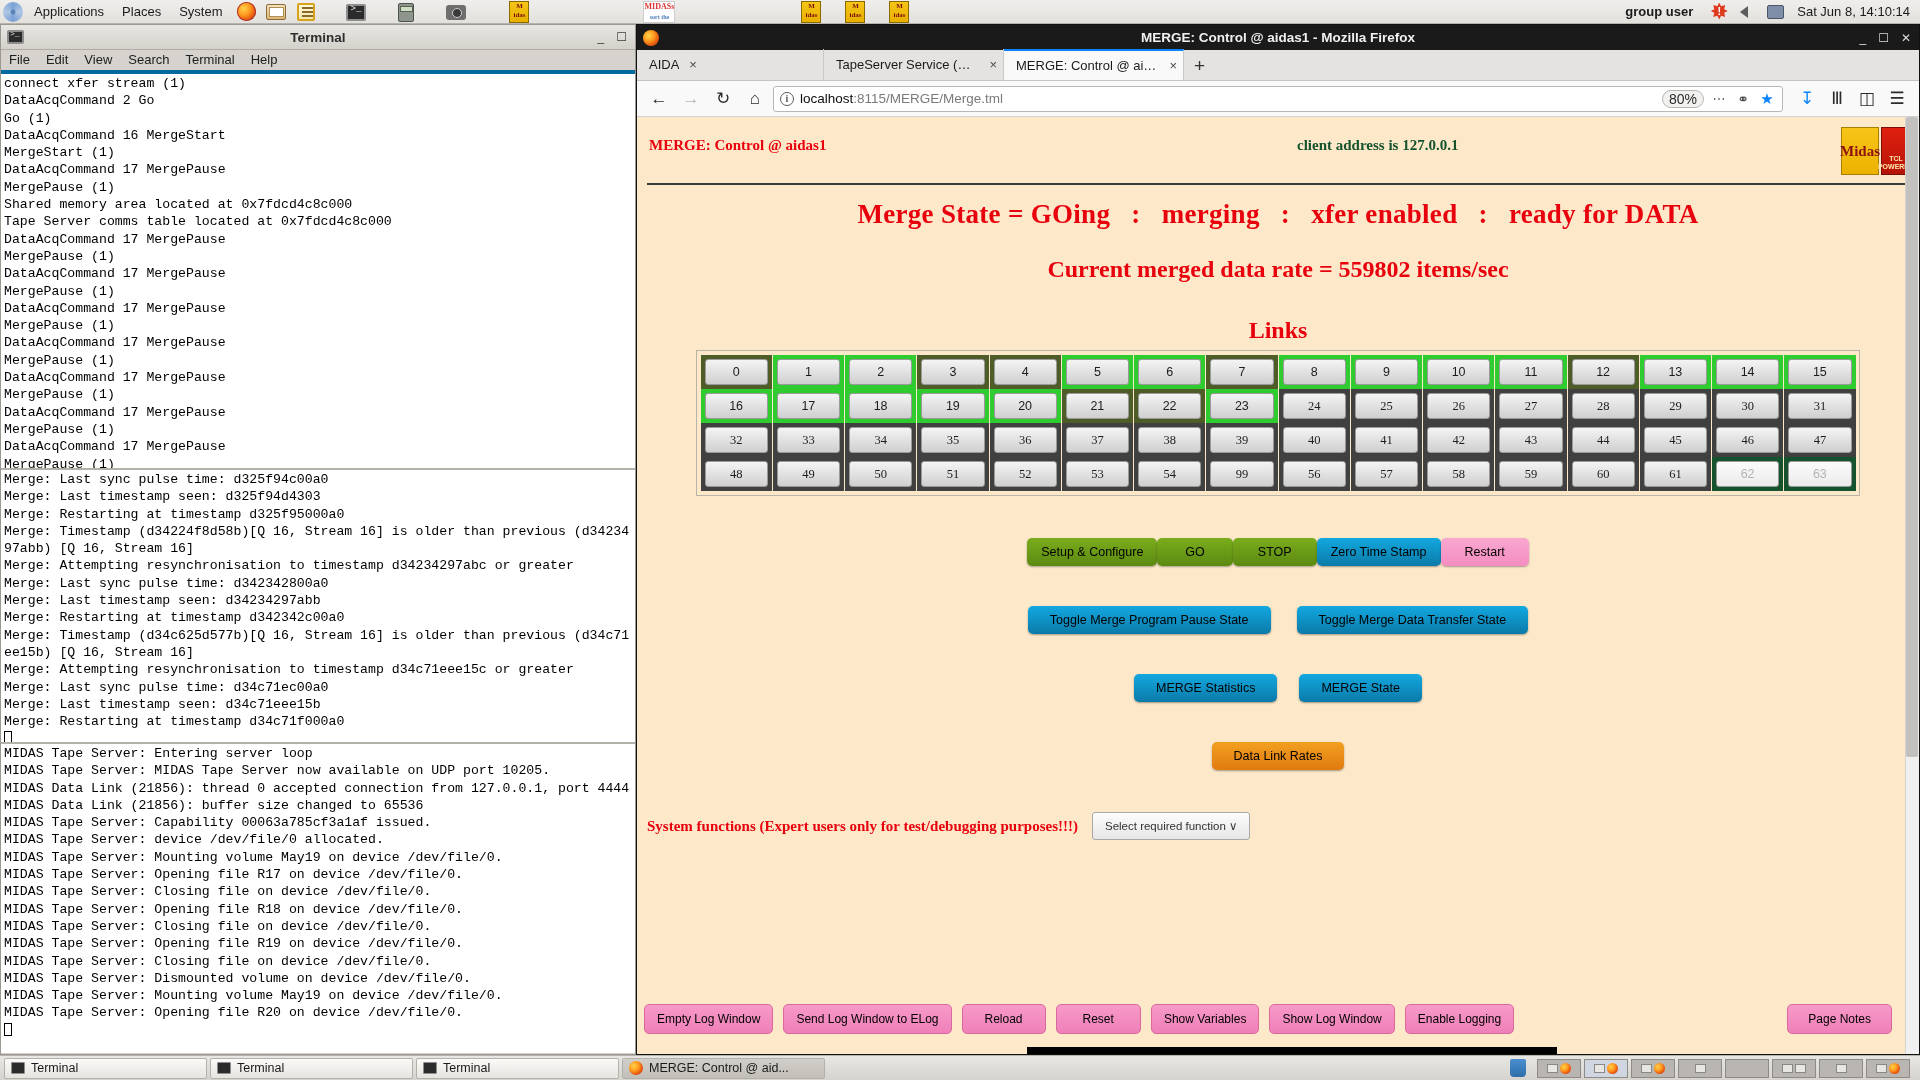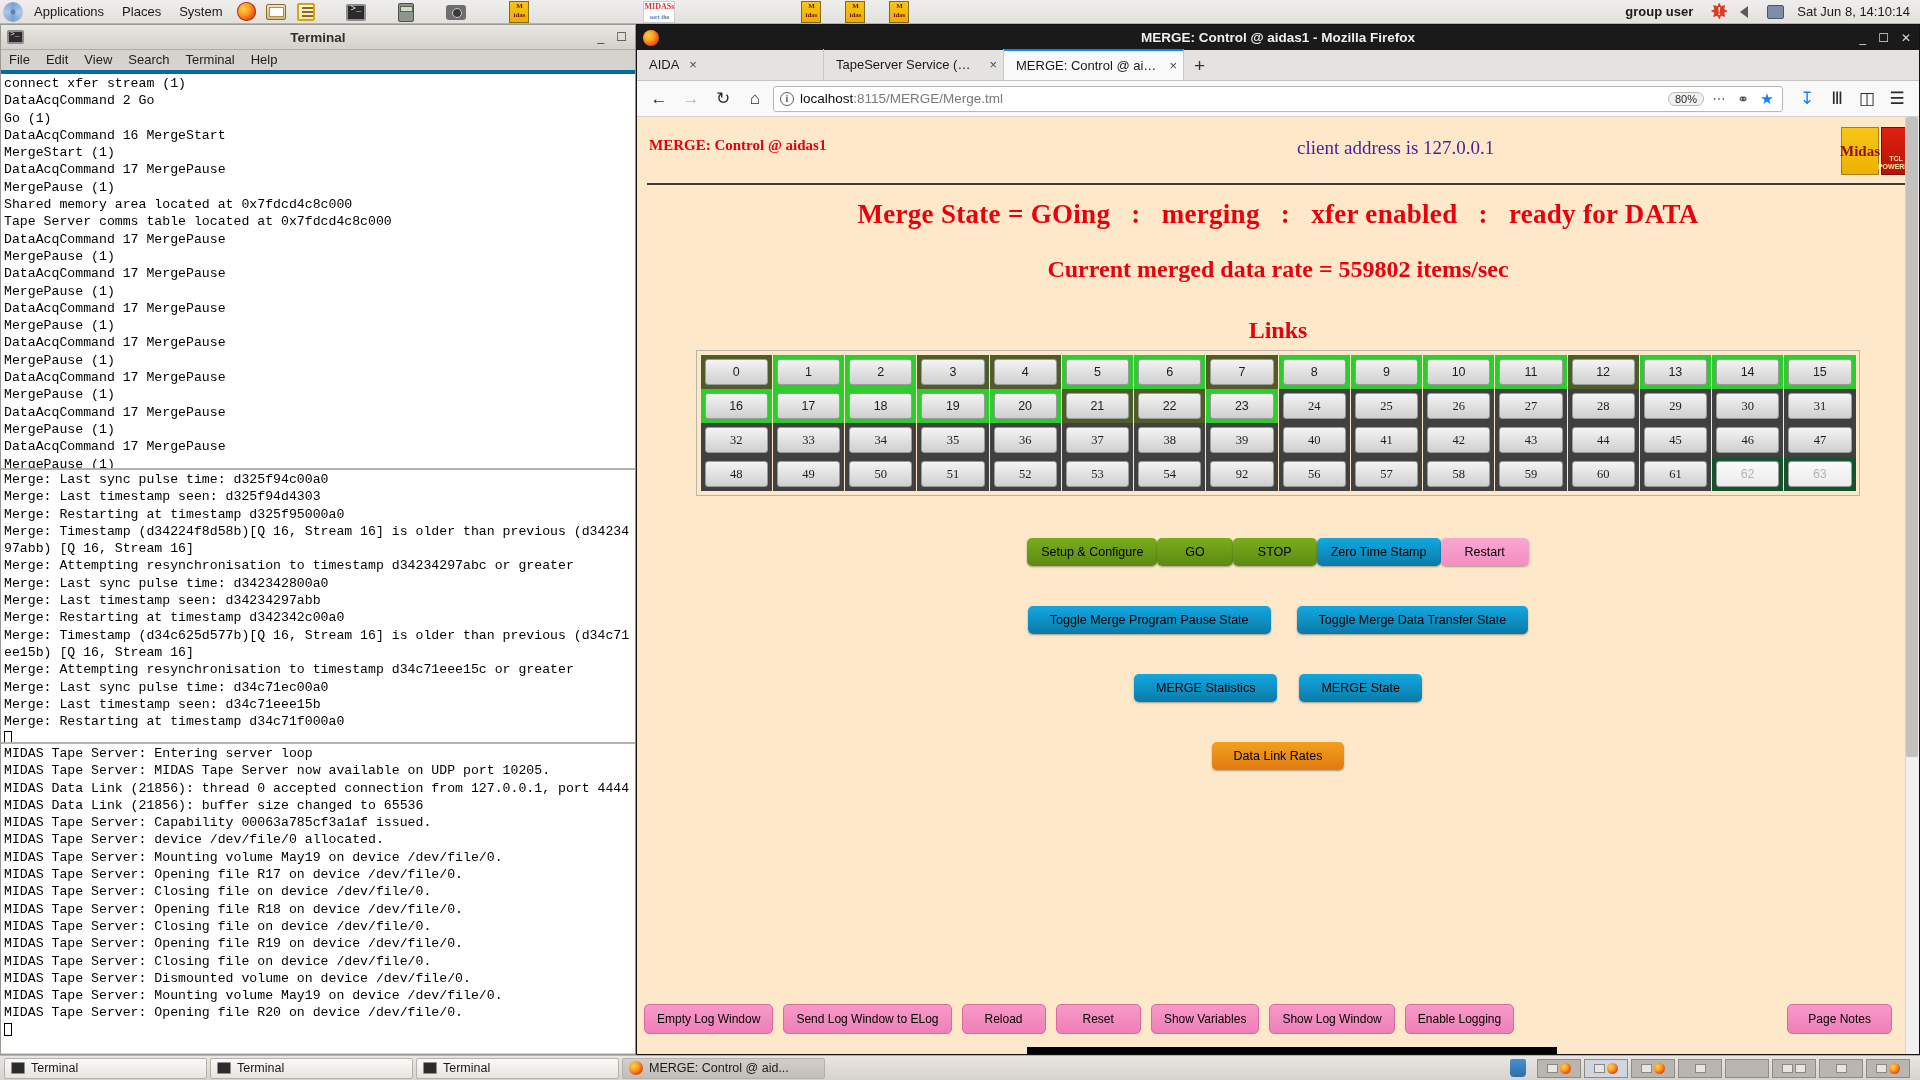--- a/index.html
+++ b/index.html
@@ -199,36 +199,36 @@
     display: flex; align-items: center; padding: 0 6px; font-size: 13.5px; gap: 6px;
   }
   #url-info {
     width: 14px; height: 14px; border-radius: 50%; border: 1.3px solid #5a5a5a;
     font: bold 10px "Liberation Serif", serif; color: #5a5a5a;
     text-align: center; line-height: 12px;
   }
   #url-text { color: #7a7a7a; flex: 1; }
   #url-text b { color: #0c0c0d; font-weight: normal; }
   #zoom-badge {
-    font-size: 11px; border: 1px solid #b9b7b4; border-radius: 9px;
+    font-size: 14px; border: 1px solid #b9b7b4; border-radius: 9px;
     padding: 0px 6px; color: #2b2b2b; background: #f2f1f0;
   }
   .url-ico { width: 18px; text-align: center; cursor: pointer; color: #3a3a3a; font-size: 13px; }
   #shield-ico { color: #444; font-size: 14px; }
   #star-ico { color: #0a84ff; font-size: 15px; }
   .navbar-right { display: flex; align-items: center; gap: 2px; margin-left: 6px; }
 
   
   #page {
     flex: 1; background: #fde8ca; overflow: hidden; position: relative;
     font-family: "Liberation Serif", serif;
   }
   #page-head { display: flex; align-items: flex-start; padding: 10px 8px 0 8px; position: relative; }
   #page-head-title { color: #e8000d; font-weight: bold; font-size: 15px; margin-left: 4px; margin-top: 10px; }
-  #page-head-client { color: #4c1d95; font-weight: normal; font-size: 19px; position: absolute; left: 660px; top: 20px; }
+  #page-head-client { color: #14532d; font-weight: bold; font-size: 15px; position: absolute; left: 660px; top: 20px; }
   #page-logos { margin-left: auto; display: flex; gap: 2px; }
   .logo-midas {
     width: 38px; height: 48px; background: linear-gradient(#f7c518, #edb200);
     border: 1px solid #a87f00; color: #8d1212;
     font: bold 9px "Liberation Serif", serif; text-align: center;
     display: flex; flex-direction: column; align-items: center; justify-content: center; line-height: 11px;
   }
   .logo-midas .big { font-size: 15px; text-align: center; }
   .logo-tcl {
     width: 30px; height: 48px; background: linear-gradient(#e02010, #b51408);
@@ -739,21 +739,21 @@
           <div class="link-cell err">
             <div class="inner">52</div>
           </div>
           <div class="link-cell err">
             <div class="inner">53</div>
           </div>
           <div class="link-cell err">
             <div class="inner">54</div>
           </div>
           <div class="link-cell err">
-            <div class="inner">92</div>
+            <div class="inner">99</div>
           </div>
           <div class="link-cell err">
             <div class="inner">56</div>
           </div>
           <div class="link-cell err">
             <div class="inner">57</div>
           </div>
           <div class="link-cell err">
             <div class="inner">58</div>
           </div>
@@ -790,20 +790,24 @@
 
     <div class="btn-row" id="row-stats">
       <button class="gbtn blue" style="padding:7px 22px">MERGE Statistics</button>
       <button class="gbtn blue" style="padding:7px 22px">MERGE State</button>
     </div>
 
     <div class="btn-row" id="row-rates">
       <button class="gbtn orange" style="padding:7px 22px">Data Link Rates</button>
     </div>
 
+    <div id="sysfunc-row">
+      <span id="sysfunc-label">System functions (Expert users only for test/debugging purposes!!!)</span>
+      <button id="sysfunc-select">Select required function  ∨</button>
+    </div>
 
     <div id="tooltip">Reload the page and cause the displayed hardware parameters to be refreshed</div>
 
     <div id="bottom-btn-row">
       <button class="pbtn">Empty Log Window</button>
       <button class="pbtn">Send Log Window to ELog</button>
       <button class="pbtn" style="padding-left:22px;padding-right:22px">Reload</button>
       <button class="pbtn" style="padding-left:26px;padding-right:26px">Reset</button>
       <button class="pbtn">Show Variables</button>
       <button class="pbtn">Show Log Window</button>

